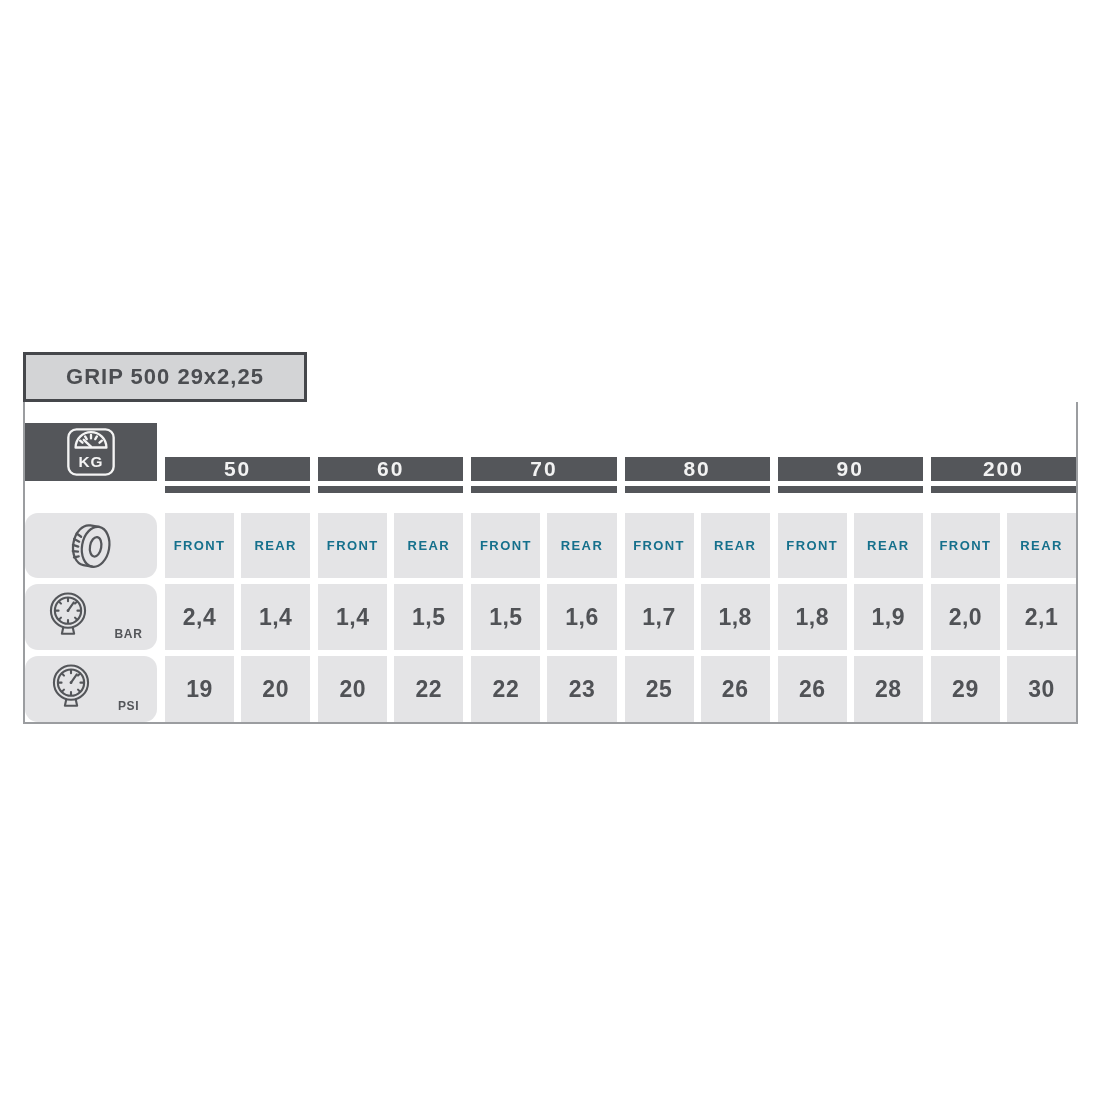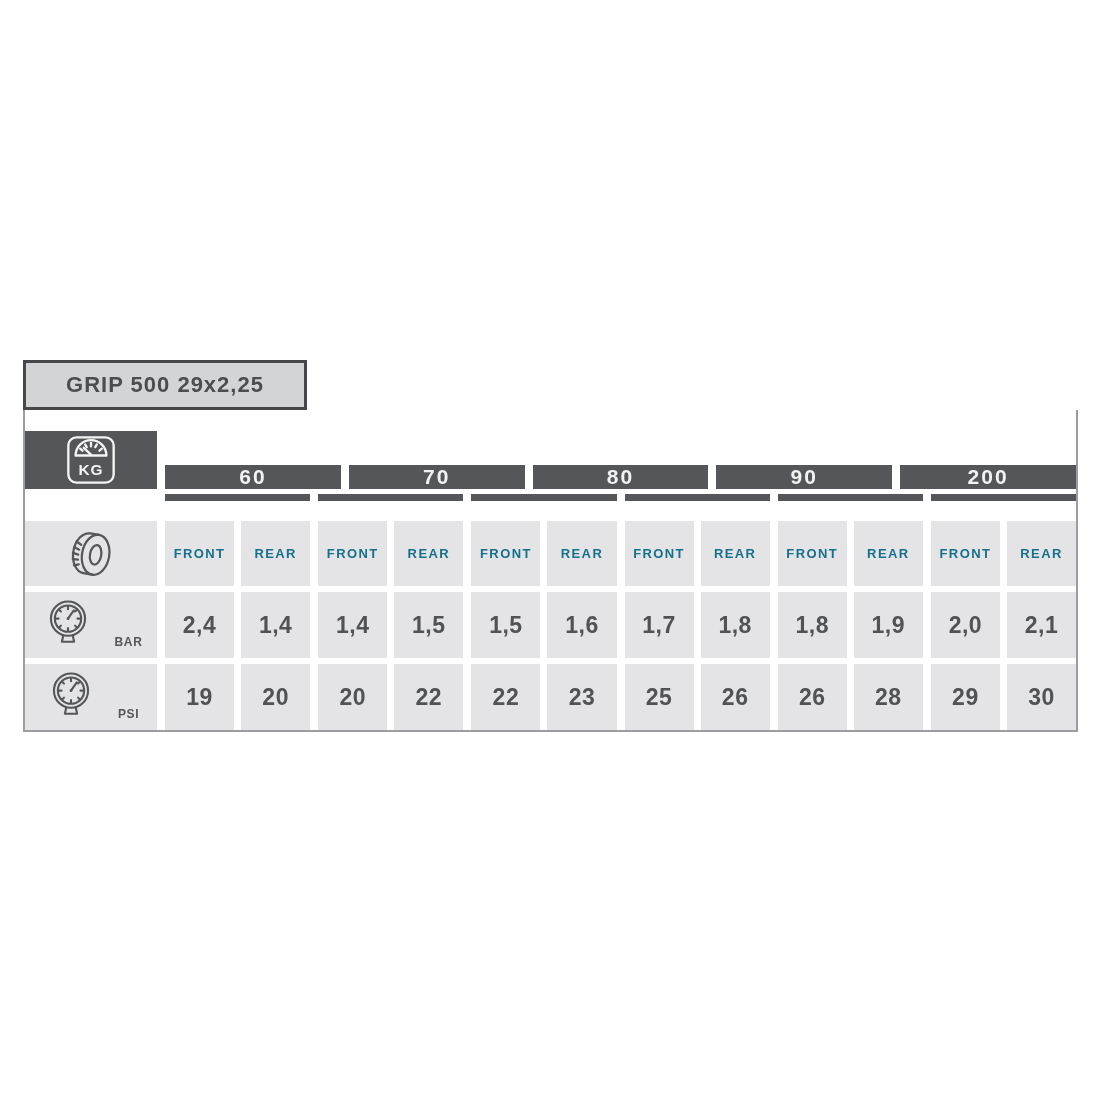--- a/index.html
+++ b/index.html
@@ -1,21 +1,21 @@
 <!DOCTYPE html>
 <html><head>
 <meta charset="utf-8">
 <style>
   html,body{margin:0;padding:0;}
   body{
     width:1100px;height:1100px;background:#ffffff;position:relative;
     font-family:"Liberation Sans",sans-serif;
     -webkit-font-smoothing:antialiased;
   }
-  .panel{position:absolute;left:23px;top:360px;width:1039px;}
+  .panel{position:absolute;left:23px;top:352px;width:1039px;}
   .title-box{
     box-sizing:border-box;width:284px;height:50px;
     background:#d3d4d6;border:3px solid #45474b;
     display:flex;align-items:center;justify-content:center;
   }
   .title-box span{
     font-weight:bold;font-size:22px;color:#4b4d51;letter-spacing:1px;
   }
   .ptable{
     box-sizing:border-box;width:1055px;
@@ -31,21 +31,21 @@
   .light{background:#e4e4e6;}
   .hrow{height:79px;align-items:flex-end;}
   .hrow .wlabel{color:#f2f2f2;font-weight:bold;font-size:21px;letter-spacing:2px;}
   .striprow{height:7px;margin-top:5px;}
   .striprow .lcol{background:transparent;}
   .strip{flex:1;background:#54565a;}
   .subrow{height:65px;margin-top:20px;}
   .subrow .cell span{color:#15708c;font-weight:bold;font-size:13px;letter-spacing:1.4px;}
   .valrow{height:66px;margin-top:6px;}
   .valrow .cell span{color:#505256;font-weight:bold;font-size:23px;letter-spacing:0.5px;}
-  .icon-cell{display:flex;align-items:flex-end;justify-content:center;gap:19px;padding-bottom:7px;box-sizing:border-box;}
+  .icon-cell{display:flex;align-items:flex-end;justify-content:center;gap:19px;padding-bottom:7px;box-sizing:border-box;border-radius:13px;}
   .icon-cell .unit{color:#54565a;font-weight:bold;font-size:12px;letter-spacing:0.6px;padding-bottom:2px;}
   .tire-cell{align-items:center;padding-bottom:0;}
   svg{display:block;}
 </style>
 </head>
 <body>
 
 <div class="panel">
 
   <div class="title-box">
@@ -60,20 +60,25 @@
           <g fill="none" stroke="#f4f4f4" stroke-width="2.6" stroke-linecap="round" stroke-linejoin="round">
             <rect x="7" y="7" width="50" height="50" rx="9"></rect>
             <path d="M15 27 A 17 17 0 0 1 49 27 Z"></path>
             <path d="M20 19.5 l2.6 2.2 M25.5 14.8 l1.8 3 M32 13.2 v3.6 M38.5 14.8 l-1.8 3 M44 19.5 l-2.6 2.2"></path>
             <path d="M32 26 L24 18.5"></path>
           </g>
           <text x="32" y="48" font-size="17" font-weight="bold" fill="#f4f4f4" text-anchor="middle" font-family="Liberation Sans, sans-serif" letter-spacing="1">KG</text>
         </svg>
       </div>
       <div class="groups">
+        <div class="grp">
+            <div class="cell dark">
+              <span class="wlabel">50</span>
+            </div>
+          </div>
         <div class="grp">
             <div class="cell dark">
               <span class="wlabel">60</span>
             </div>
           </div>
         <div class="grp">
             <div class="cell dark">
               <span class="wlabel">70</span>
             </div>
           </div>

